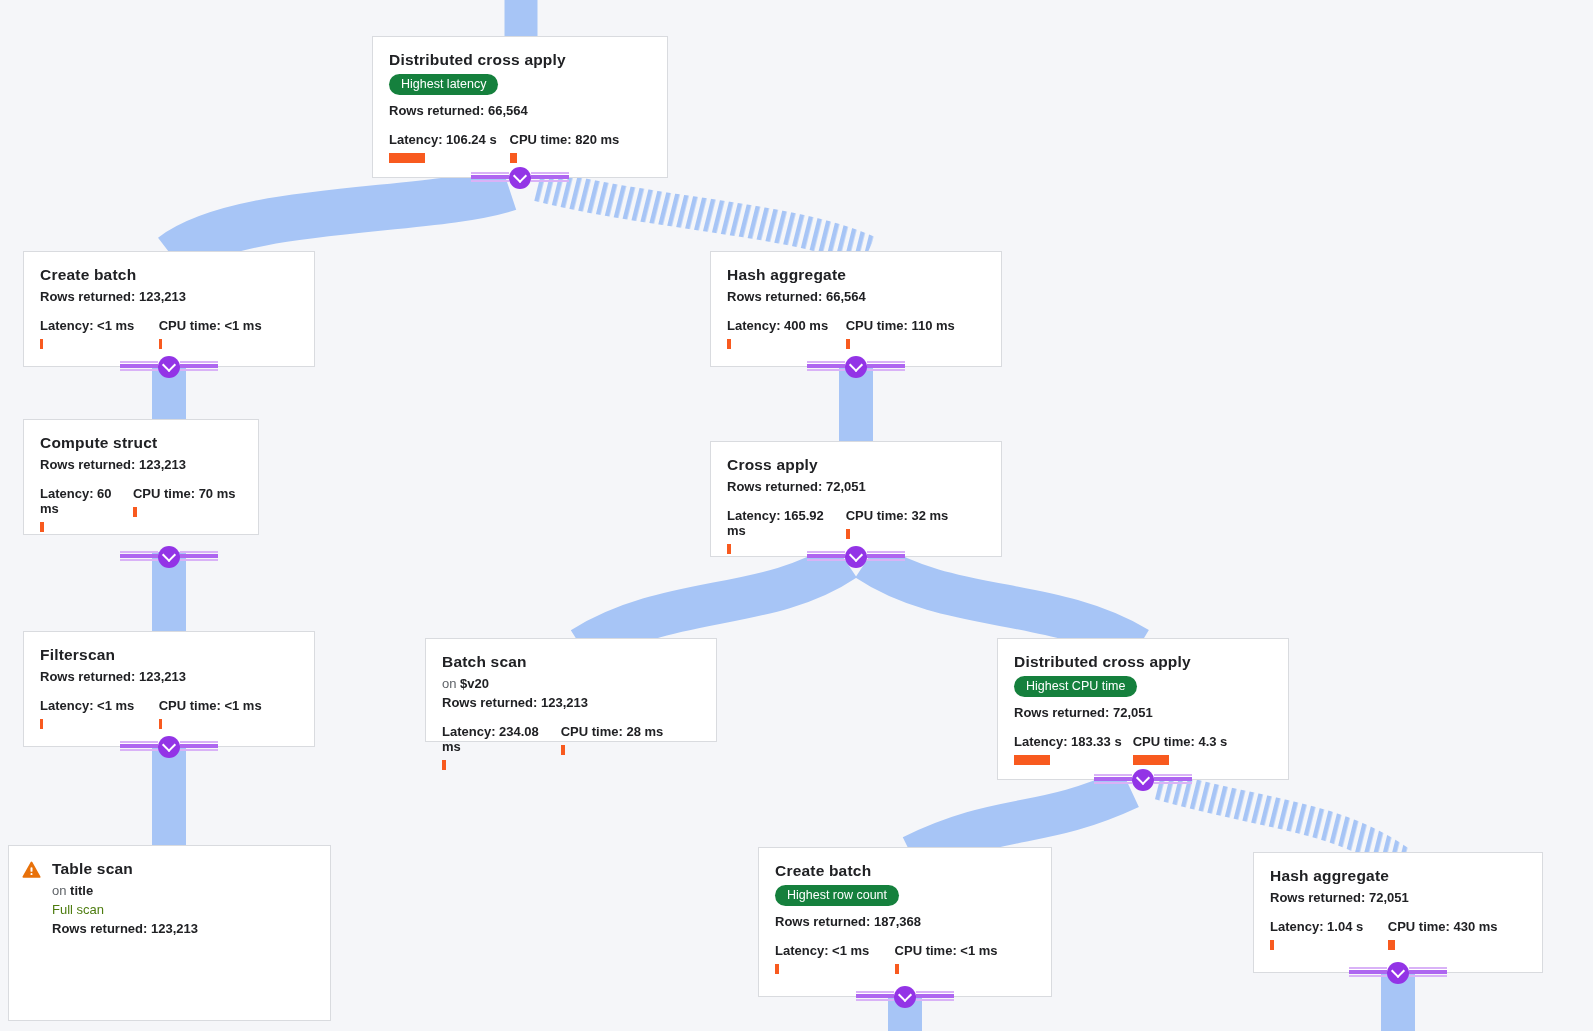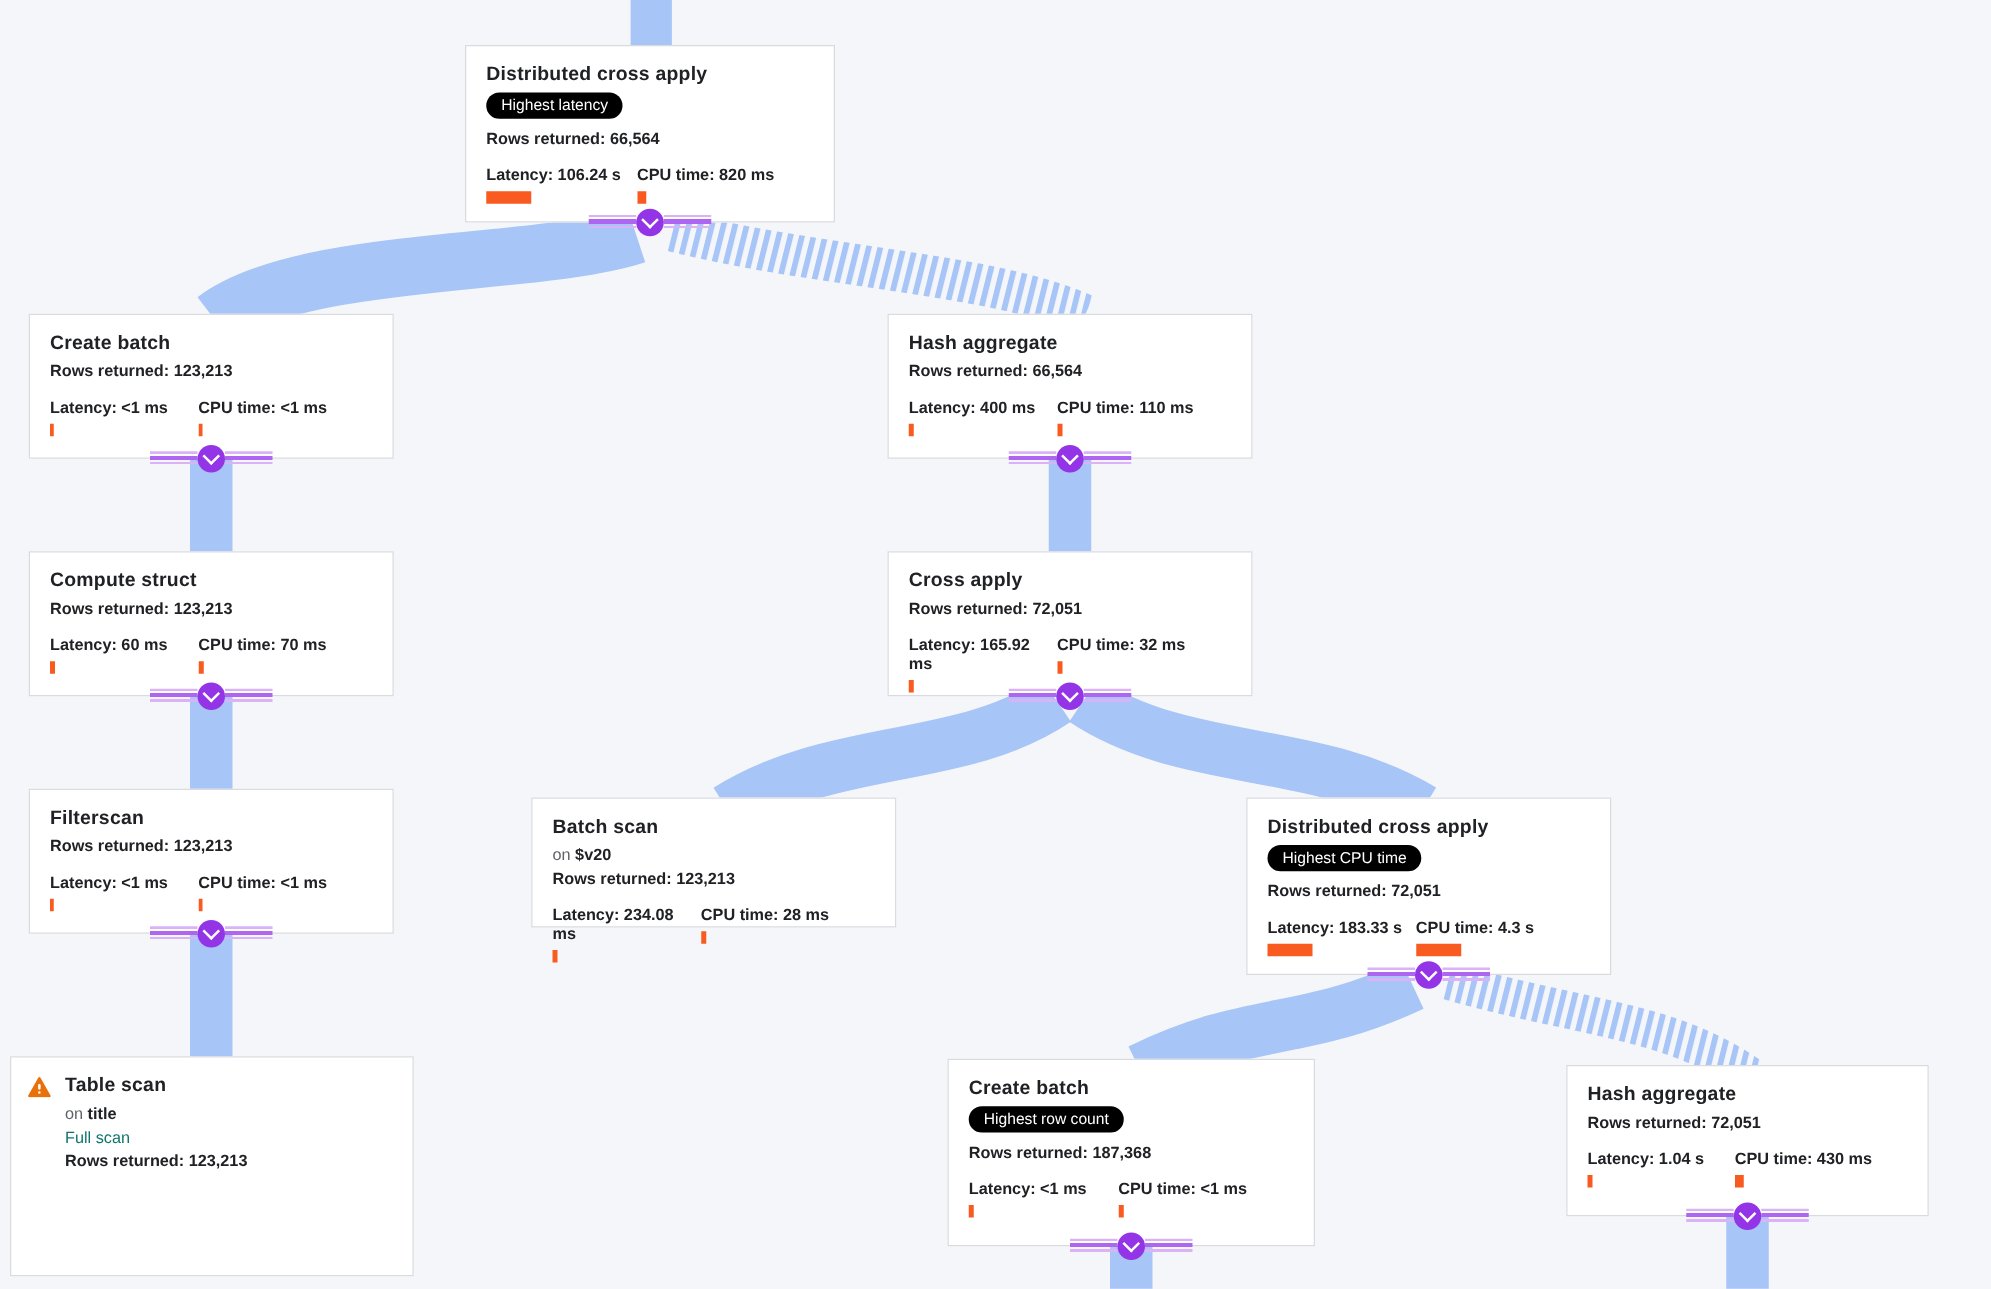--- a/index.html
+++ b/index.html
@@ -24,31 +24,31 @@
     font-weight:bold;
   }
   .node .title{
     font-size:15.5px;
     font-weight:bold;
     letter-spacing:.2px;
     margin:1px 0 5px 0;
   }
   .badge{
     display:inline-block;
-    background:#000000;
+    background:#15803d;
     color:#ffffff;
     font-size:12.5px;
     font-weight:normal;
     padding:3px 12px 4px 12px;
     border-radius:12px;
     margin:0 0 6px 0;
   }
   .on-line{font-weight:normal;color:#5f6368;margin:0 0 4px 0;}
   .on-line .on-target{font-weight:bold;color:#202124;}
-  .note{font-weight:normal;color:#0f766e;margin:0 0 4px 0;}
+  .note{font-weight:normal;color:#4d7c0f;margin:0 0 4px 0;}
   .rows{margin-top:2px;}
   .metrics{
     display:grid;
     grid-template-columns:46% 54%;
     margin-top:14px;
   }
   .node.wide .metrics{grid-template-columns:50% 50%;}
   .bar{
     display:block;
     height:10px;
@@ -157,21 +157,21 @@
       <span>Latency: 400 ms</span>
       <span class="bar" style="width: 4px;"></span>
     </div>
     <div class="metric">
       <span>CPU time: 110 ms</span>
       <span class="bar" style="width: 4px;"></span>
     </div>
   </div>
 </div>
 
-<div class="node" style="left:23px;top:441px;width:292px;height:116px">
+<div class="node" style="left:23px;top:419px;width:236px;height:116px">
   <div class="title">Compute struct</div>
   <div class="rows">Rows returned: 123,213</div>
   <div class="metrics">
     <div class="metric">
       <span>Latency: 60 ms</span>
       <span class="bar" style="width: 4px;"></span>
     </div>
     <div class="metric">
       <span>CPU time: 70 ms</span>
       <span class="bar" style="width: 4px;"></span>

